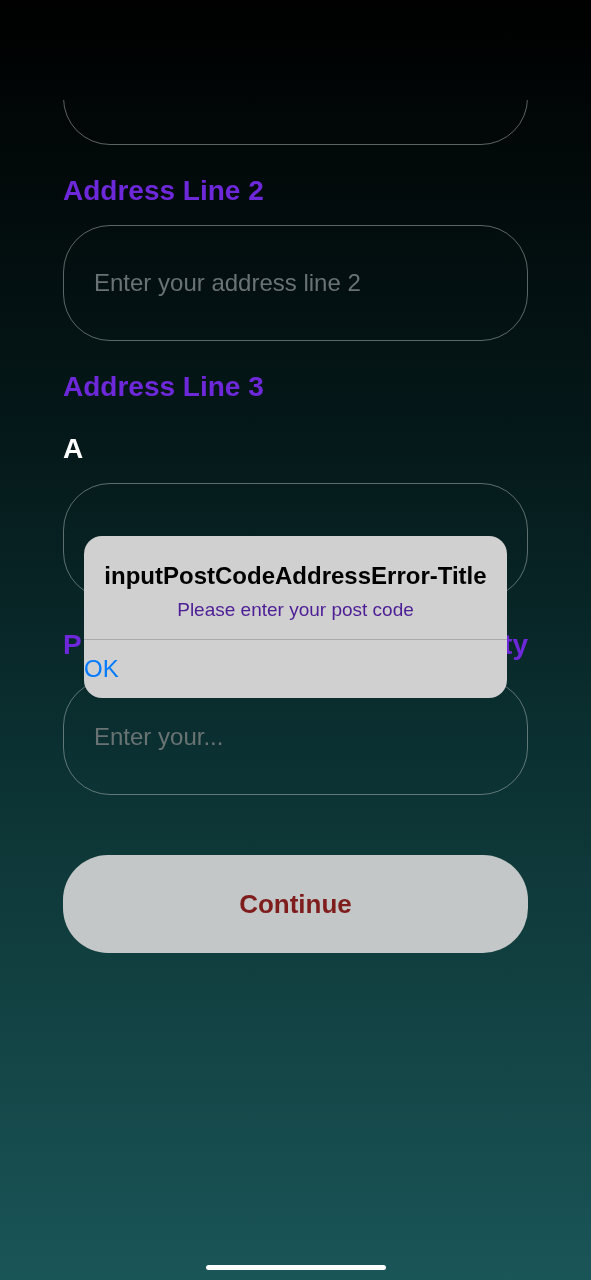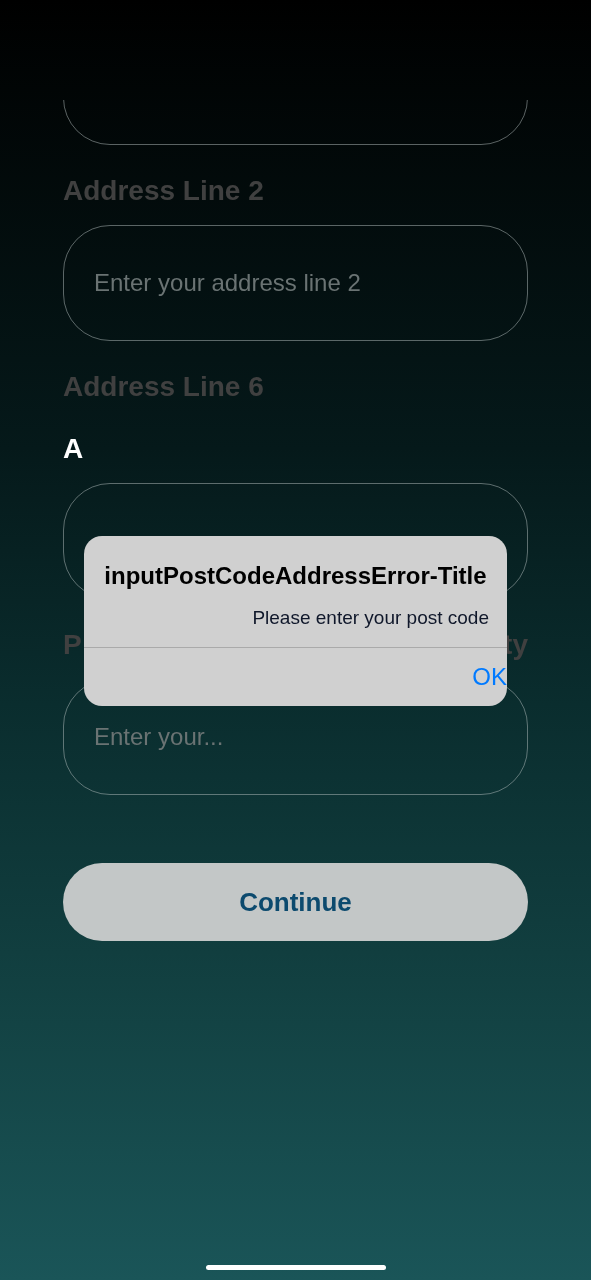--- a/index.html
+++ b/index.html
@@ -16,21 +16,21 @@
       overflow: hidden;
     }
     .form-container {
       padding: 0 63px;
       padding-top: 100px;
     }
     .field-group {
       margin-bottom: 30px;
     }
     .field-label {
-      color: #404040;
+      color: #6d28d9;
       font-size: 28px;
       font-weight: 600;
       margin-bottom: 18px;
       display: block;
     }
     .input-pill {
       width: 100%;
       height: 116px;
       border-radius: 47px;
       border: 1.5px solid rgba(180, 190, 190, 0.5);
@@ -51,29 +51,29 @@
       flex-direction: column;
     }
     .two-col .col {
       flex: 1;
     }
     .two-col .col-wide {
       flex: 1.3;
     }
     .continue-button {
       width: 100%;
-      height: 78px;
+      height: 98px;
       border-radius: 45px;
       border: none;
       background: #c3c7c7;
-      color: #0c4a6e;
+      color: #7f1d1d;
       font-size: 26px;
       font-weight: 700;
       cursor: pointer;
-      margin-top: 38px;
+      margin-top: 30px;
       font-family: inherit;
     }
     .modal-overlay {
       position: absolute;
       top: 0;
       left: 0;
       width: 100%;
       height: 100%;
       display: flex;
       align-items: center;
@@ -92,32 +92,31 @@
     }
     .modal-content {
       padding: 24px 18px 18px 18px;
       text-align: center;
     }
     .modal-title {
       font-size: 24px;
       font-weight: 700;
       color: #000000;
       line-height: 1.3;
-      margin-bottom: 16px;
+      margin-bottom: 8px;
       word-break: break-word;
     }
     .modal-message {
       font-size: 19px;
-      color: #0f172a;
+      color: #4c1d95;
       font-weight: 400;
-      text-align: right;
     }
     .modal-footer {
       border-top: 1px solid #aaaaaa;
-      text-align: right;
+      text-align: left;
       padding: 15px 0;
       cursor: pointer;
     }
     .modal-ok {
       font-size: 24px;
       color: #007aff;
       font-weight: 400;
     }
     .home-indicator {
       position: absolute;
@@ -163,21 +162,21 @@
   <div class="partial-top">
     <div class="partial-top-inner"></div>
   </div>
 
   <div class="field-group-with-input">
     <label class="field-label">Address Line 2</label>
     <input class="input-pill" type="text" placeholder="Enter your address line 2" style="">
   </div>
 
   <div class="field-group-with-input">
-    <label class="field-label">Address Line 6</label>
+    <label class="field-label">Address Line 3</label>
   </div>
 
   <div class="field-group">
     <label class="partial-label">A</label>
     <input class="input-pill" type="text" style="">
   </div>
 
   <div class="field-group">
     <div style="display:flex; justify-content:space-between;">
       <label class="field-label">P</label>

